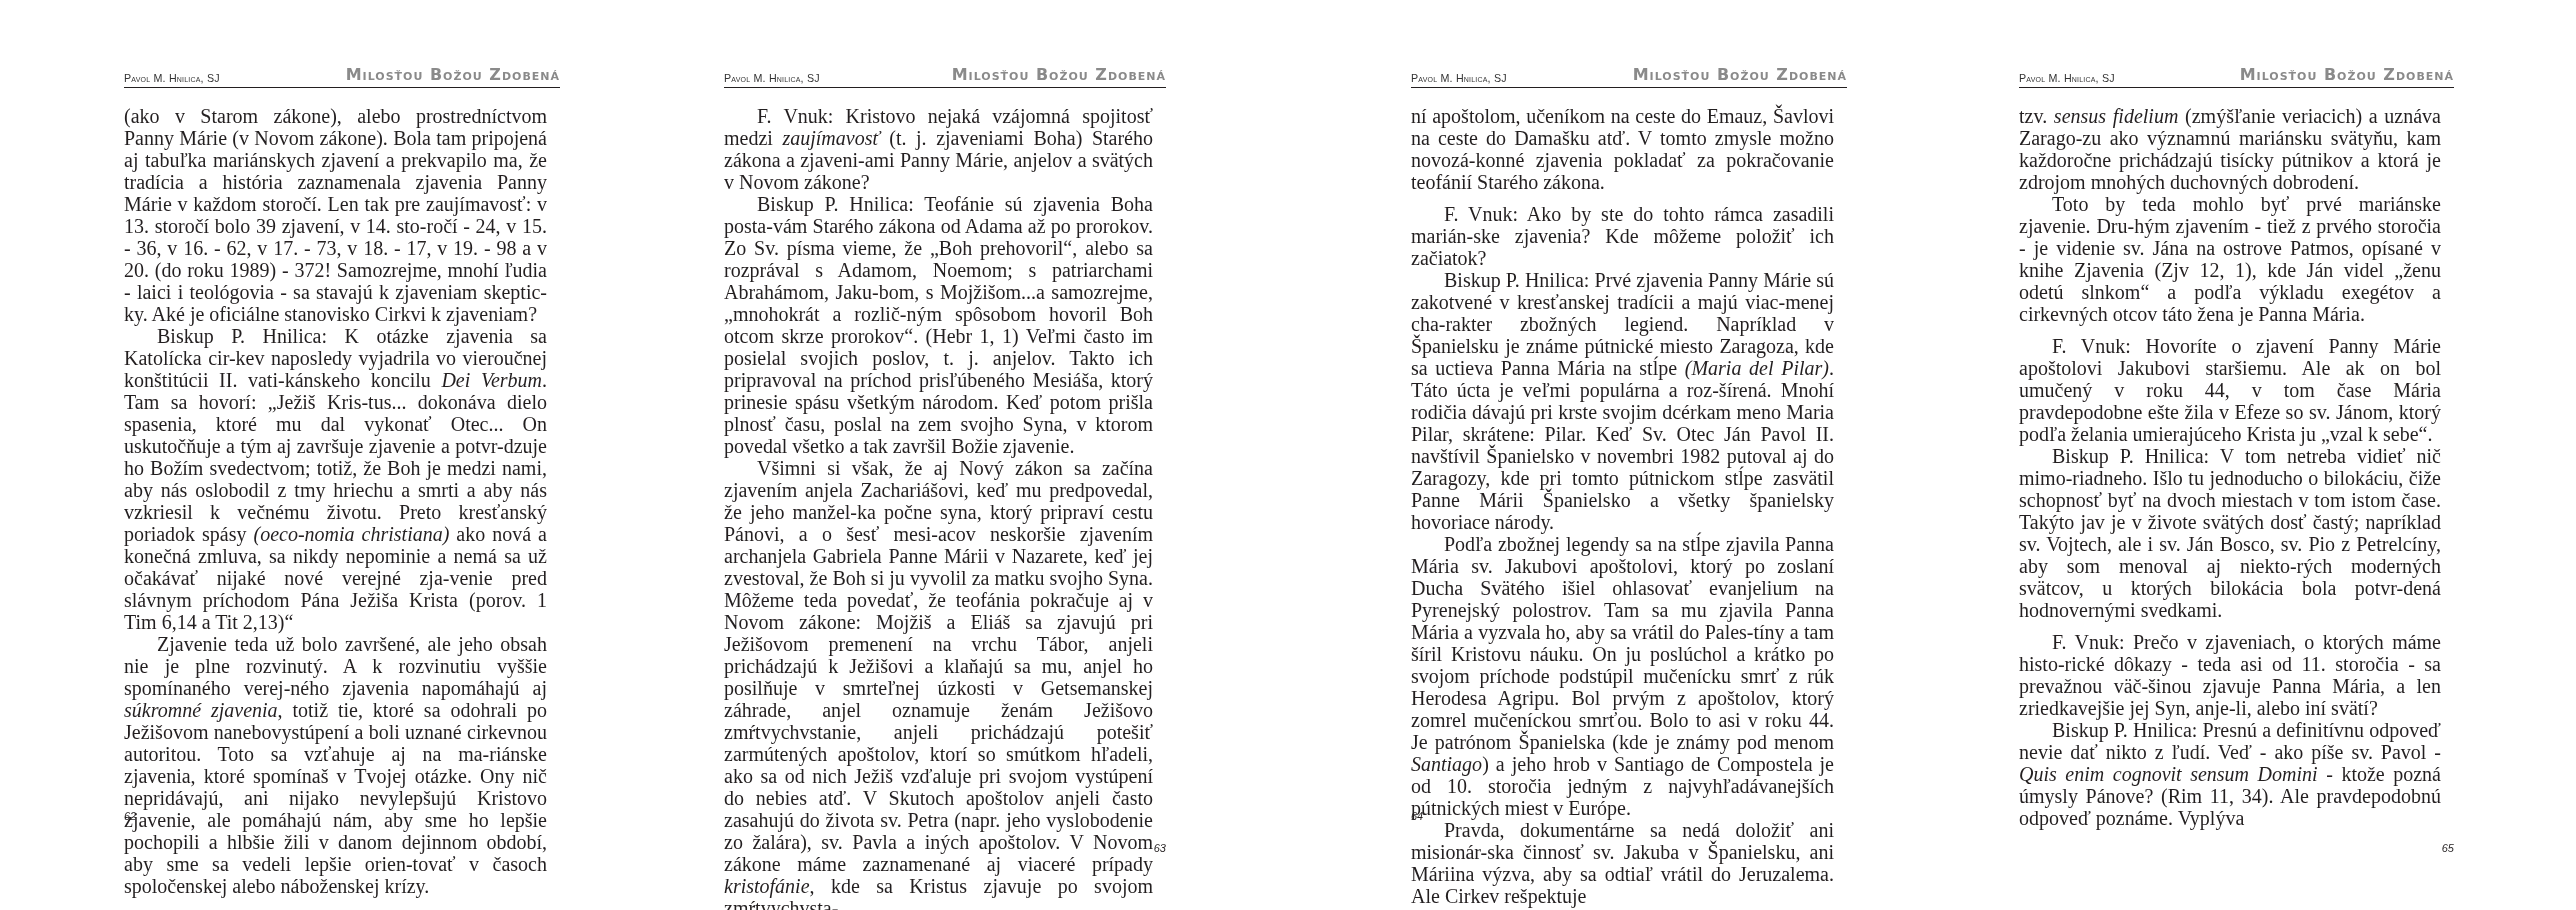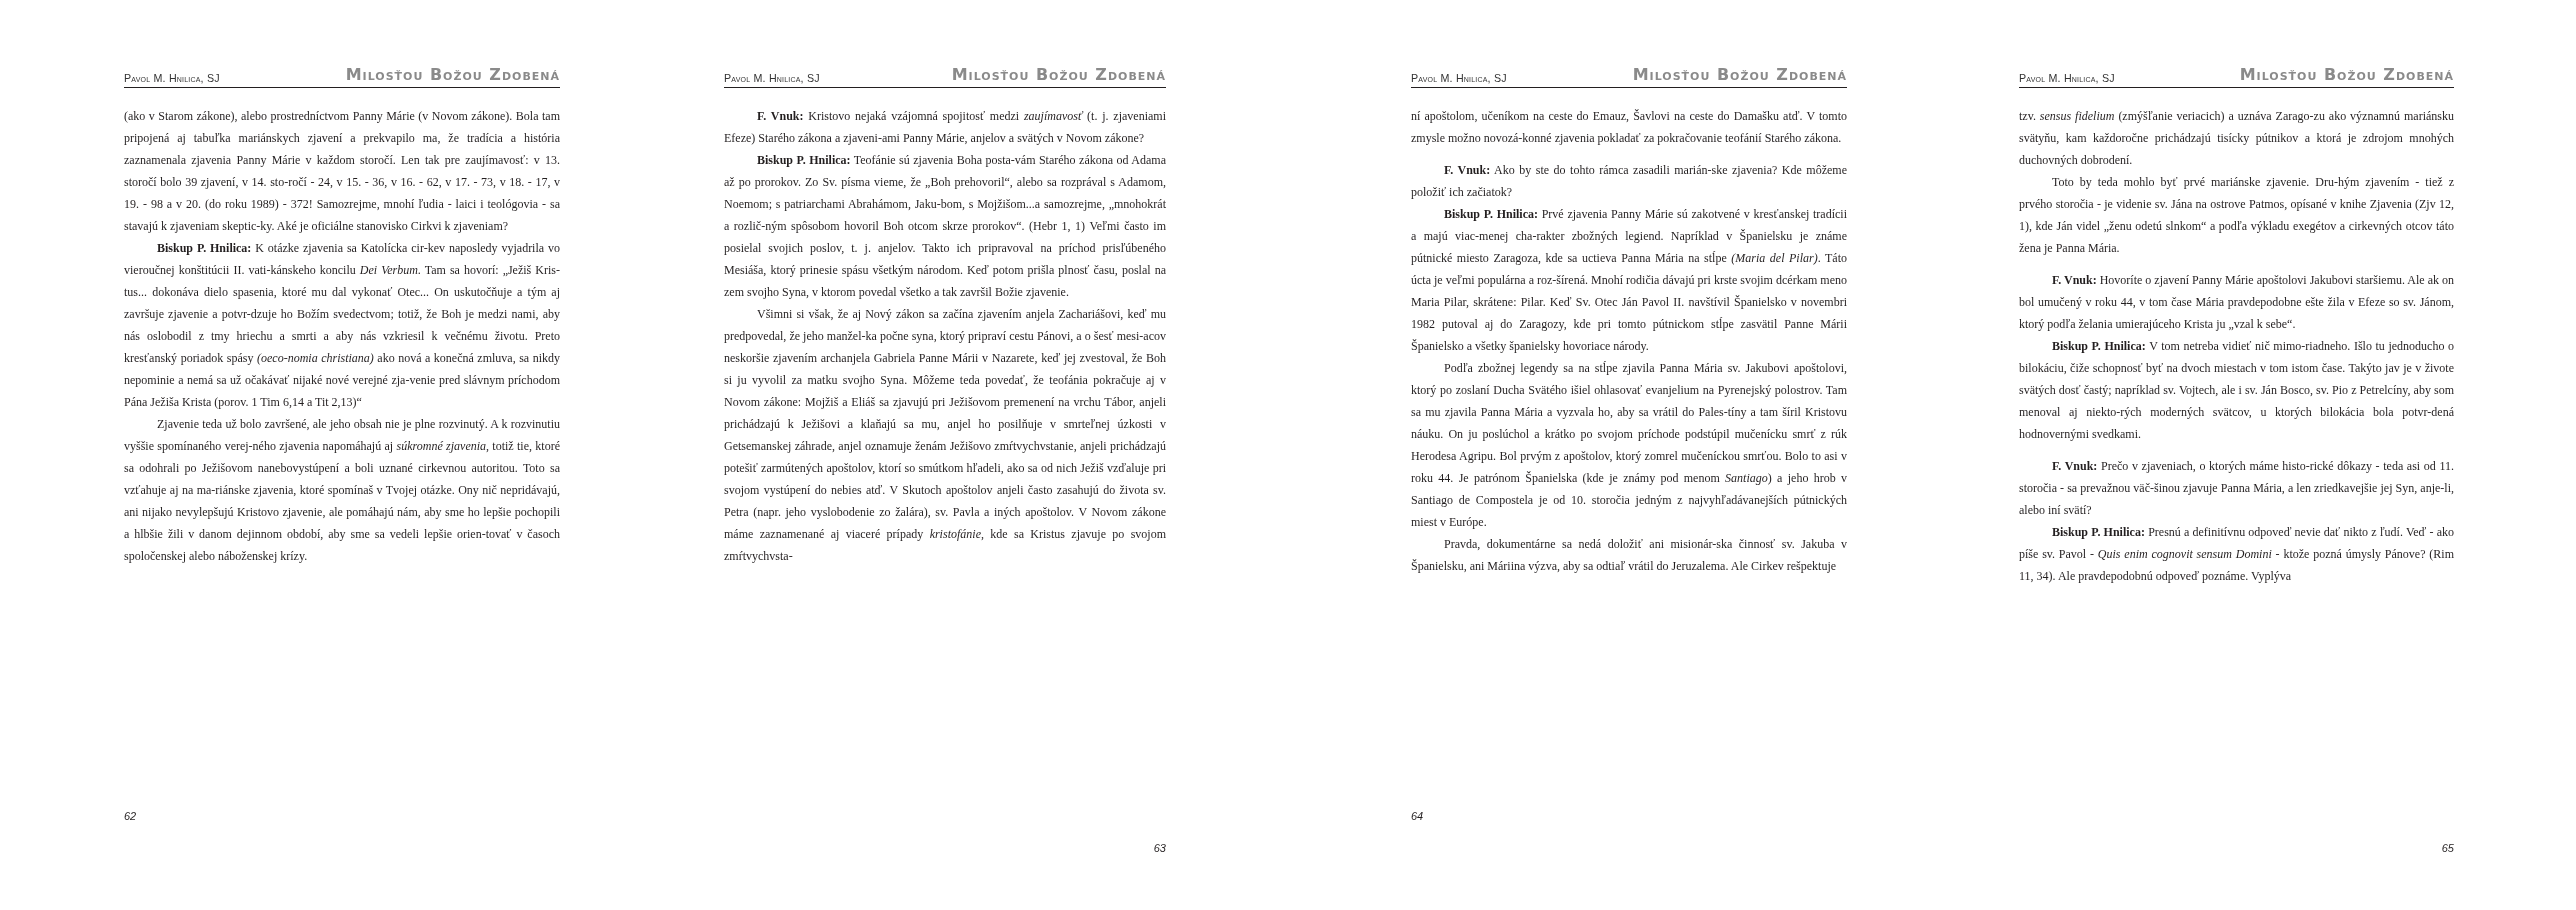--- a/index.html
+++ b/index.html
@@ -13,28 +13,28 @@
   }
   .author {
     font-family: "Liberation Sans", sans-serif; font-size: 10.7px; color: #333;
     font-variant: small-caps; letter-spacing: 0.2px;
   }
   .booktitle {
     font-family: "DejaVu Sans", sans-serif; font-weight: bold; font-size: 16px;
     color: #8a8a8a; font-variant: small-caps; letter-spacing: 1px;
   }
   .body-text {
-    position: absolute; top: 105px; left: 0; right: 0;
-    font-family: "Liberation Serif", serif; font-size: 12px; line-height: 22px;
+    position: absolute; top: 105px; left: 0; right: 13px;
+    font-family: "Liberation Serif", serif; font-size: 20px; line-height: 22px;
     text-align: justify; hyphens: manual;
   }
   .body-text p { margin: 0; }
   .body-text p.indent { text-indent: 33px; }
   .body-text p.gap { margin-top: 10px; }
-  .speaker { font-weight: bold; }
+  .speaker { font-weight: normal; }
   .folio {
     position: absolute; top: 810px;
     font-family: "Liberation Sans", sans-serif; font-style: italic; font-size: 11px; color: #231f20;
   }
   .folio.left { left: 0; }
   .folio.right { right: 0; margin-top: 32px; }
 </style>
 </head>
 <body>
 
@@ -50,21 +50,21 @@
     </div>
   <div class="folio left">62</div>
 </div>
 
 <div class="page" style="left:724px; width:442px;">
   <div class="running-head">
     <span class="author">Pavol M. Hnilica, SJ</span>
     <span class="booktitle">Milosťou Božou Zdobená</span>
   </div>
   <div class="body-text">
-      <p class="indent"><span class="speaker">F. Vnuk:</span><span> Kristovo nejaká vzájomná spojitosť medzi </span><i>zaujímavosť</i><span> (t. j. zjaveniami Efeze) Starého zákona a zjaveni-ami Panny Márie, anjelov a svätých v Novom zákone?</span></p>
+      <p class="indent"><span class="speaker">F. Vnuk:</span><span> Kristovo nejaká vzájomná spojitosť medzi </span><i>zaujímavosť</i><span> (t. j. zjaveniami Boha) Starého zákona a zjaveni-ami Panny Márie, anjelov a svätých v Novom zákone?</span></p>
       <p class="indent"><span class="speaker">Biskup P. Hnilica:</span><span> Teofánie sú zjavenia Boha posta-vám Starého zákona od Adama až po prorokov. Zo Sv. písma vieme, že „Boh prehovoril“, alebo sa rozprával s Adamom, Noemom; s patriarchami Abrahámom, Jaku-bom, s Mojžišom...a samozrejme, „mnohokrát a rozlič-ným spôsobom hovoril Boh otcom skrze prorokov“. (Hebr 1, 1) Veľmi často im posielal svojich poslov, t. j. anjelov. Takto ich pripravoval na príchod prisľúbeného Mesiáša, ktorý prinesie spásu všetkým národom. Keď potom prišla plnosť času, poslal na zem svojho Syna, v ktorom povedal všetko a tak završil Božie zjavenie.</span></p>
       <p class="indent"><span>Všimni si však, že aj Nový zákon sa začína zjavením anjela Zachariášovi, keď mu predpovedal, že jeho manžel-ka počne syna, ktorý pripraví cestu Pánovi, a o šesť mesi-acov neskoršie zjavením archanjela Gabriela Panne Márii v Nazarete, keď jej zvestoval, že Boh si ju vyvolil za matku svojho Syna. Môžeme teda povedať, že teofánia pokračuje aj v Novom zákone: Mojžiš a Eliáš sa zjavujú pri Ježišovom premenení na vrchu Tábor, anjeli prichádzajú k Ježišovi a klaňajú sa mu, anjel ho posilňuje v smrteľnej úzkosti v Getsemanskej záhrade, anjel oznamuje ženám Ježišovo zmŕtvychvstanie, anjeli prichádzajú potešiť zarmútených apoštolov, ktorí so smútkom hľadeli, ako sa od nich Ježiš vzďaluje pri svojom vystúpení do nebies atď. V Skutoch apoštolov anjeli často zasahujú do života sv. Petra (napr. jeho vyslobodenie zo žalára), sv. Pavla a iných apoštolov. V Novom zákone máme zaznamenané aj viaceré prípady </span><i>kristofánie</i><span>, kde sa Kristus zjavuje po svojom zmŕtvychvsta-</span></p>
     </div>
   <div class="folio right">63</div>
 </div>
 
 <div class="page" style="left:1411px; width:436px;">
   <div class="running-head">
     <span class="author">Pavol M. Hnilica, SJ</span>
     <span class="booktitle">Milosťou Božou Zdobená</span>

